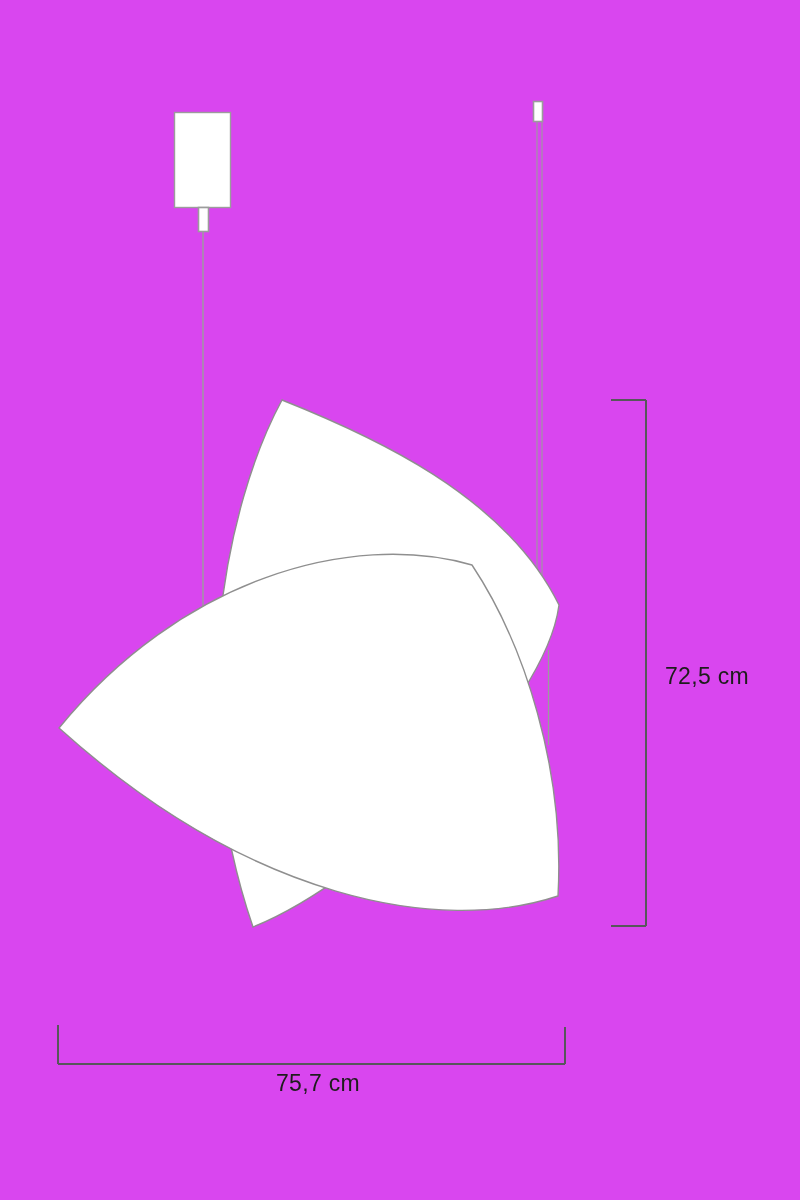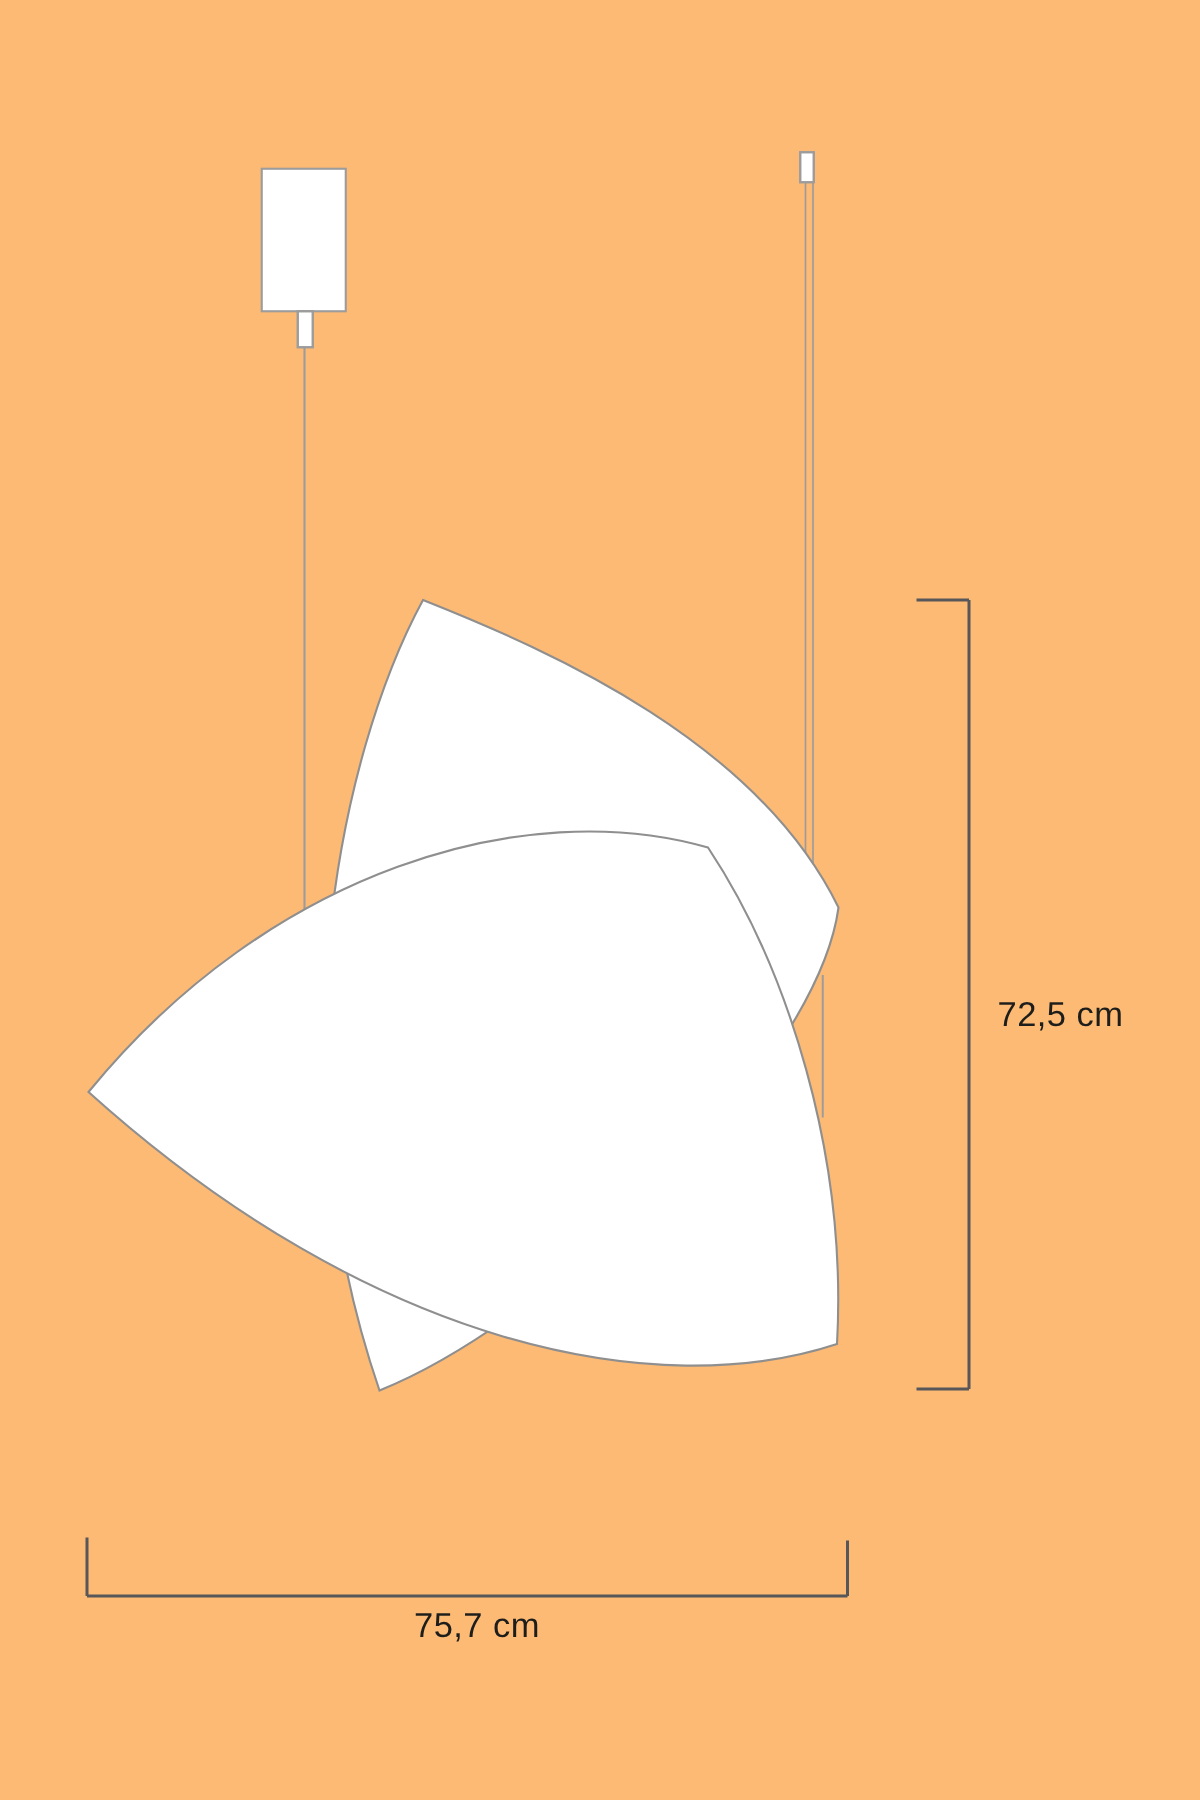--- a/index.html
+++ b/index.html
@@ -4,21 +4,21 @@
 <style>
   html, body {
     margin: 0;
     padding: 0;
     background: #ffffff;
   }
   .canvas {
     position: relative;
     width: 800px;
     height: 1200px;
-    background: #fdba74;
+    background: #d946ef;
     overflow: hidden;
   }
   svg { display: block; }
   .stroke-only { fill: none; }
   .white-fill  { fill: #ffffff; }
   .dim-line    { fill: none; }
   .dim-label {
     font-family: "Liberation Sans", sans-serif;
     font-size: 23px;
     letter-spacing: 0.3px;

